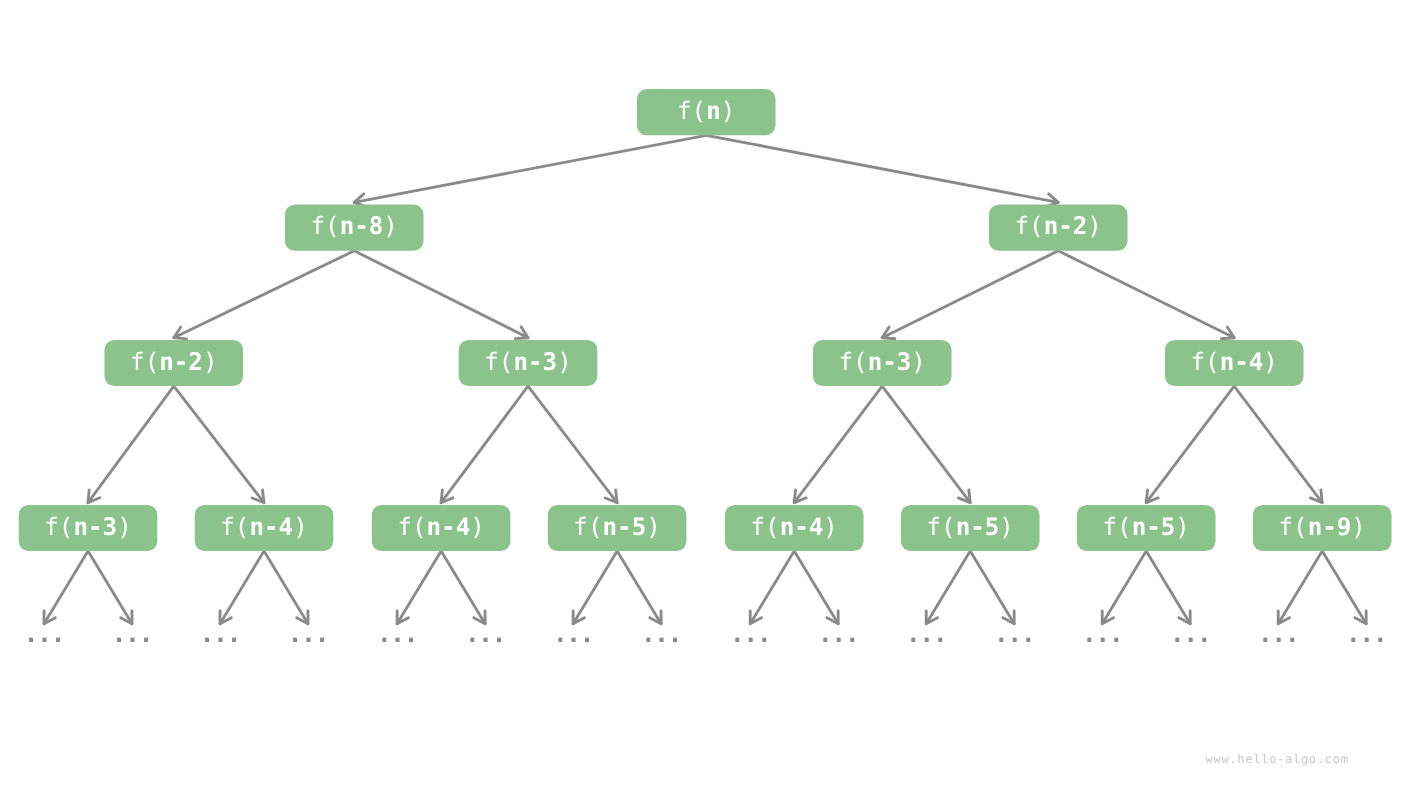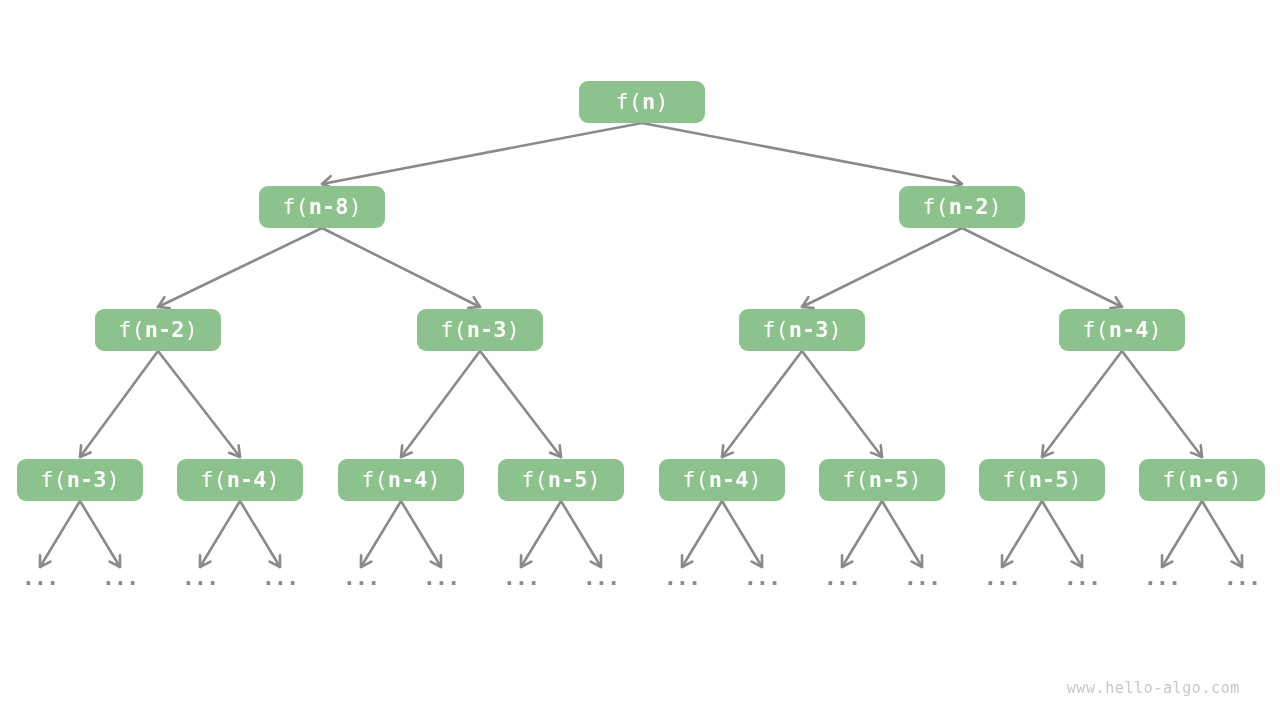--- a/index.html
+++ b/index.html
@@ -43,23 +43,23 @@
     position: absolute;
     transform: translate(-50%, -100%);
     font-size: 22px;
     font-weight: 700;
     line-height: 1;
     letter-spacing: -1px;
     white-space: nowrap;
   }
   .watermark {
     position: absolute;
-    right: 40px;
+    right: 54px;
     bottom: 23px;
-    font-size: 15px;
+    font-size: 11px;
     letter-spacing: 0.6px;
   }
 </style>
 </head>
 <body style="background: rgb(255, 255, 255);">
 
 <div class="stage">
   <svg id="edges" width="1280" height="720" viewBox="0 0 1280 720" xmlns="http://www.w3.org/2000/svg">
     <defs>
       <marker id="ah" markerUnits="userSpaceOnUse" markerWidth="16" markerHeight="16" viewBox="0 0 16 16" refX="13" refY="8" orient="auto">
@@ -163,21 +163,21 @@
         <b>n-5</b>
         <span class="lt">)</span>
       </div>
       <div class="node" style="left: 1042px; top: 480px; background: rgb(140, 194, 140); color: rgb(255, 255, 255);">
         <span class="lt">f(</span>
         <b>n-5</b>
         <span class="lt">)</span>
       </div>
       <div class="node" style="left: 1202px; top: 480px; background: rgb(140, 194, 140); color: rgb(255, 255, 255);">
         <span class="lt">f(</span>
-        <b>n-6</b>
+        <b>n-9</b>
         <span class="lt">)</span>
       </div>
       <div class="dots" style="left: 40px; top: 589px; color: rgb(138, 138, 138);">...</div>
       <div class="dots" style="left: 120px; top: 589px; color: rgb(138, 138, 138);">...</div>
       <div class="dots" style="left: 200px; top: 589px; color: rgb(138, 138, 138);">...</div>
       <div class="dots" style="left: 280px; top: 589px; color: rgb(138, 138, 138);">...</div>
       <div class="dots" style="left: 361px; top: 589px; color: rgb(138, 138, 138);">...</div>
       <div class="dots" style="left: 441px; top: 589px; color: rgb(138, 138, 138);">...</div>
       <div class="dots" style="left: 521px; top: 589px; color: rgb(138, 138, 138);">...</div>
       <div class="dots" style="left: 601px; top: 589px; color: rgb(138, 138, 138);">...</div>

